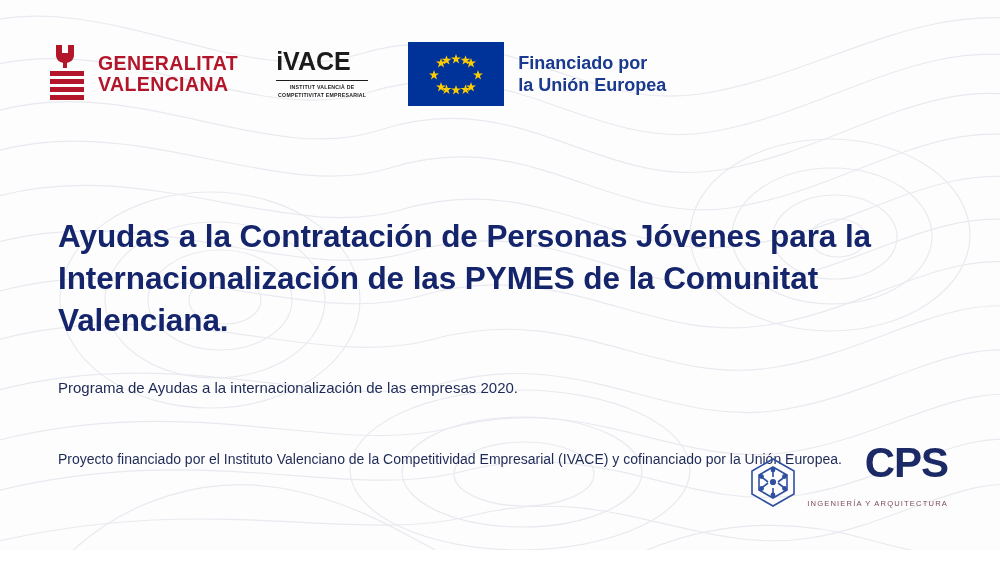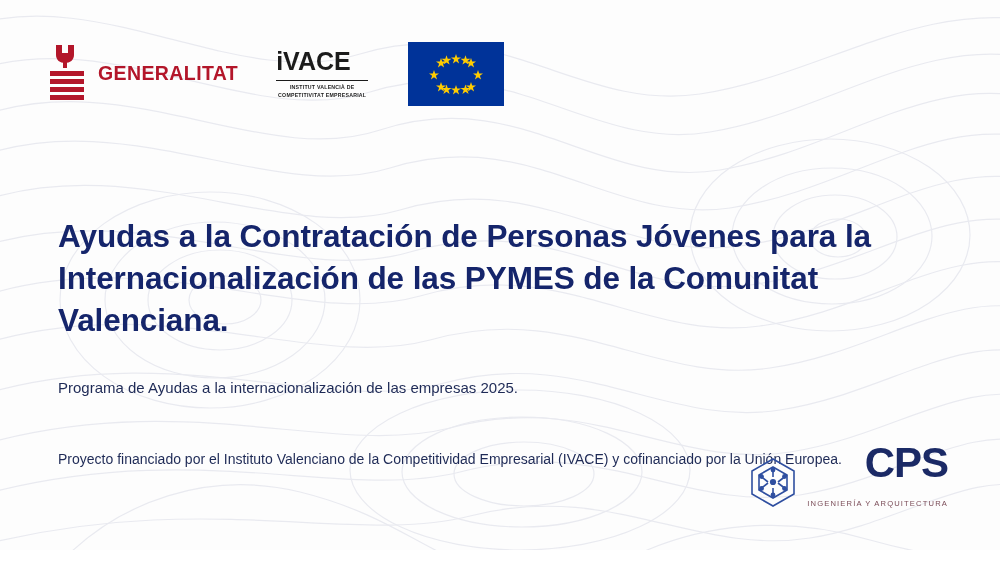--- a/index.html
+++ b/index.html
@@ -236,20 +236,21 @@
               <path d="M15 19 L19 19 L19 25 L15 25 Z"></path>
               <path d="M2 28 L36 28 L36 33 L2 33 Z"></path>
               <path d="M2 36 L36 36 L36 41 L2 41 Z"></path>
               <path d="M2 44 L36 44 L36 49 L2 49 Z"></path>
               <path d="M2 52 L36 52 L36 57 L2 57 Z"></path>
             </g>
           </svg>
         </div>
         <div class="gva-text">
           <span>GENERALITAT</span>
+          <span>VALENCIANA</span>
         </div>
       </div>
 
       <div class="ivace">
         <div class="ivace-word">
           <span class="ivace-main">iVACE</span>
         </div>
         <div class="ivace-sub">INSTITUT VALENCIÀ DE COMPETITIVITAT EMPRESARIAL</div>
       </div>
 
@@ -268,27 +269,31 @@
                 <polygon points="33,40 34.2,43.6 38,43.6 34.9,45.8 36.1,49.4 33,47.2 29.9,49.4 31.1,45.8 28,43.6 31.8,43.6"></polygon>
                 <polygon points="63,40 64.2,43.6 68,43.6 64.9,45.8 66.1,49.4 63,47.2 59.9,49.4 61.1,45.8 58,43.6 61.8,43.6"></polygon>
                 <polygon points="38.5,13.2 39.7,16.8 43.5,16.8 40.4,19 41.6,22.6 38.5,20.4 35.4,22.6 36.6,19 33.5,16.8 37.3,16.8"></polygon>
                 <polygon points="57.5,13.2 58.7,16.8 62.5,16.8 59.4,19 60.6,22.6 57.5,20.4 54.4,22.6 55.6,19 52.5,16.8 56.3,16.8"></polygon>
                 <polygon points="38.5,42.5 39.7,46.1 43.5,46.1 40.4,48.3 41.6,51.9 38.5,49.7 35.4,51.9 36.6,48.3 33.5,46.1 37.3,46.1"></polygon>
                 <polygon points="57.5,42.5 58.7,46.1 62.5,46.1 59.4,48.3 60.6,51.9 57.5,49.7 54.4,51.9 55.6,48.3 52.5,46.1 56.3,46.1"></polygon>
               </g>
             </g>
           </svg>
         </div>
+        <div class="eu-text">
+          <div>Financiado por</div>
+          <div>la Unión Europea</div>
+        </div>
       </div>
 
     </div>
 
     <h1 class="headline">Ayudas a la Contratación de Personas Jóvenes para la Internacionalización de las PYMES de la Comunitat Valenciana.</h1>
 
-    <p class="subtitle">Programa de Ayudas a la internacionalización de las empresas 2025.</p>
+    <p class="subtitle">Programa de Ayudas a la internacionalización de las empresas 2020.</p>
 
     <p class="note">Proyecto financiado por el Instituto Valenciano de la Competitividad Empresarial (IVACE) y cofinanciado por la Unión Europea.</p>
 
     <div class="cps">
       <div class="cps-mark">
         <svg viewBox="0 0 52 52" width="52" height="52">
           <g fill="none" stroke="#2f4fa0" stroke-width="1.6">
             <polygon points="26,3 47,15 47,38 26,50 5,38 5,15"></polygon>
             <polygon points="26,11 40,19 40,34 26,42 12,34 12,19"></polygon>
             <path d="M26,11 L26,21 M40,19 L31,26 M40,34 L31,27 M26,42 L26,32 M12,34 L21,27 M12,19 L21,26"></path>

